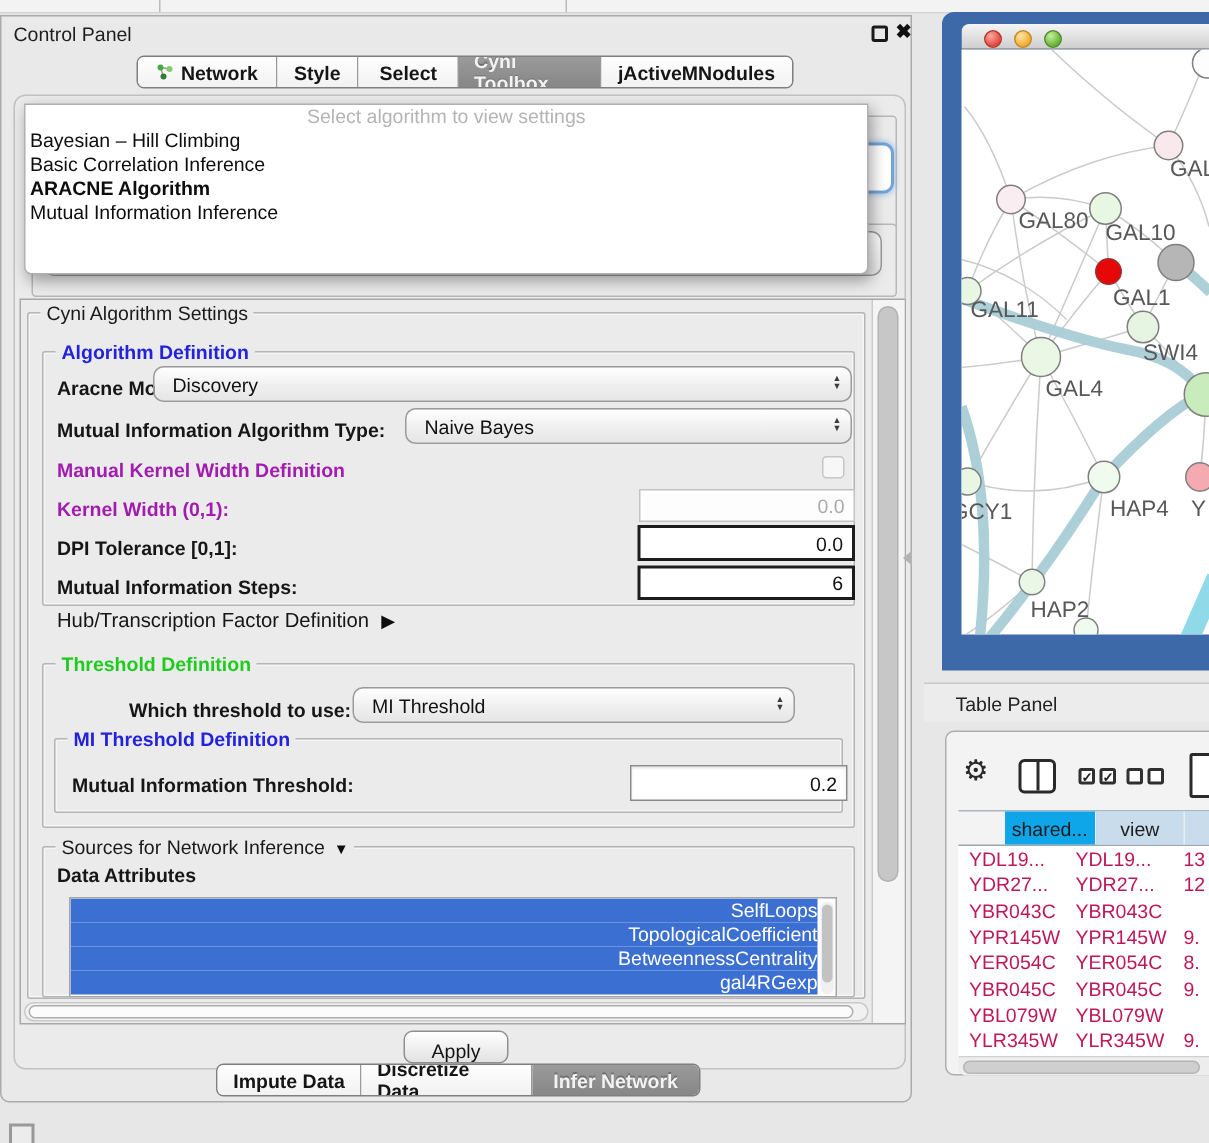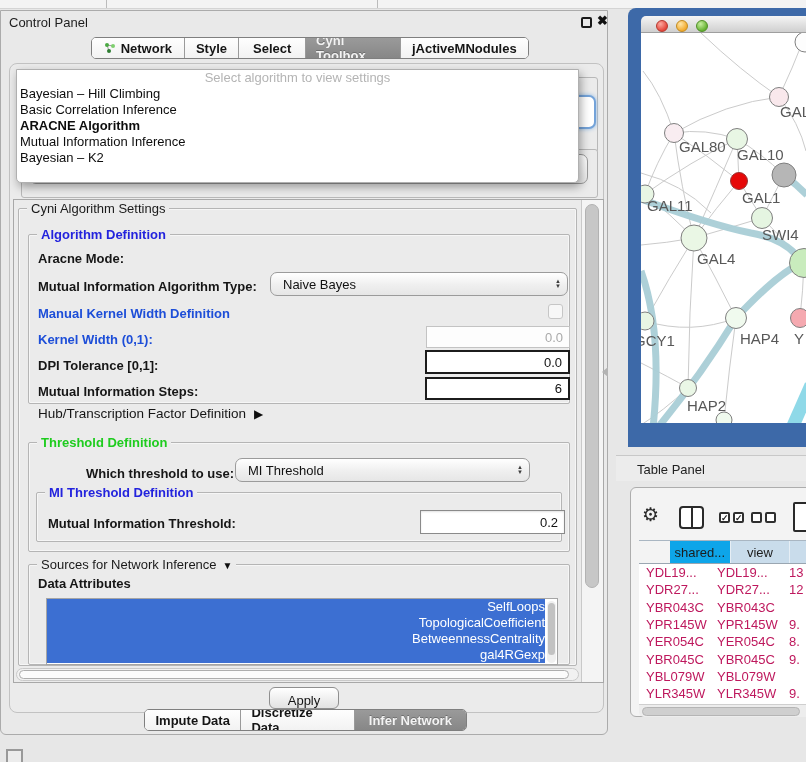--- a/index.html
+++ b/index.html
@@ -44,21 +44,21 @@
 
   
   .scrollpane{left:12px;top:188px;width:591px;height:484px;background:#ebebeb;border:1px solid #a8a8a8;}
 
   .group{position:absolute;border:1px solid #b5b5b5;border-radius:2px;box-shadow:0 0 0 1px #f6f6f6 inset;}
   .gtitle{position:absolute;top:-8px;left:8px;background:#ebebeb;padding:0 4px;font-size:13px;color:#1a1a1a;white-space:nowrap;}
   .gtitle.blue{color:#2323dd;font-weight:bold;}
   .gtitle.green{color:#1ecc1e;font-weight:bold;}
 
   .lbl{position:absolute;font-size:13px;font-weight:bold;color:#161616;white-space:nowrap;}
-  .lbl.dis{color:#1d4ed8;}
+  .lbl.dis{color:#a21caf;}
   .lbl.plain{font-weight:normal;}
 
   .combo{position:absolute;height:24px;background:linear-gradient(#ffffff,#efefef 55%,#e6e6e6);
          border:1px solid #9b9b9b;border-radius:7px;display:flex;align-items:center;
          font-size:13px;color:#111;padding-left:12px;}
   .combo .stepper{position:absolute;right:6px;top:0;height:100%;display:flex;flex-direction:column;
                   justify-content:center;color:#3c3c3c;font-size:6px;line-height:5px;}
 
   .tfield{position:absolute;background:#fff;font-size:13px;color:#111;text-align:right;
           padding:0 6px;display:flex;align-items:center;justify-content:flex-end;}
@@ -173,34 +173,40 @@
     <div class="abs frag-group" style="left:20px;top:138px;width:577px;height:49px;"></div>
     <div class="abs frag-combo" style="left:28px;top:143px;width:559px;height:30px;"></div>
 
     <div class="abs popup">
       <div class="popup-head">Select algorithm to view settings</div>
       <div id="algo-items">
           <div class="algo-item">Bayesian – Hill Climbing</div>
           <div class="algo-item">Basic Correlation Inference</div>
           <div class="algo-item bold">ARACNE Algorithm</div>
           <div class="algo-item">Mutual Information Inference</div>
-          <div class="algo-item">Bayesian – K2</div>
         </div>
     </div>
 
     <div class="abs scrollpane">
 
       <div class="group" style="left:4px;top:8px;width:559px;height:458px;padding-left:48px;">
         <span class="gtitle">Cyni Algorithm Settings</span>
       </div>
 
       <div class="group" style="left:14px;top:34px;width:542px;height:170px;">
         <span class="gtitle blue">Algorithm Definition</span>
       </div>
       <span class="lbl" style="left:24px;top:51px;">Aracne Mode:</span>
+      <div class="combo" style="left:88px;top:44px;width:466px;">
+        <span>Discovery</span>
+        <span class="stepper">
+            <span>▲</span>
+            <span>▼</span>
+          </span>
+      </div>
       <span class="lbl" style="left:24px;top:79px;">Mutual Information Algorithm Type:</span>
       <div class="combo" style="left:256px;top:72px;width:298px;">
         <span>Naive Bayes</span>
         <span class="stepper">
             <span>▲</span>
             <span>▼</span>
           </span>
       </div>
       <span class="lbl dis" style="left:24px;top:106px;">Manual Kernel Width Definition</span>
       <div class="chk" style="left:534px;top:104px;"></div>

